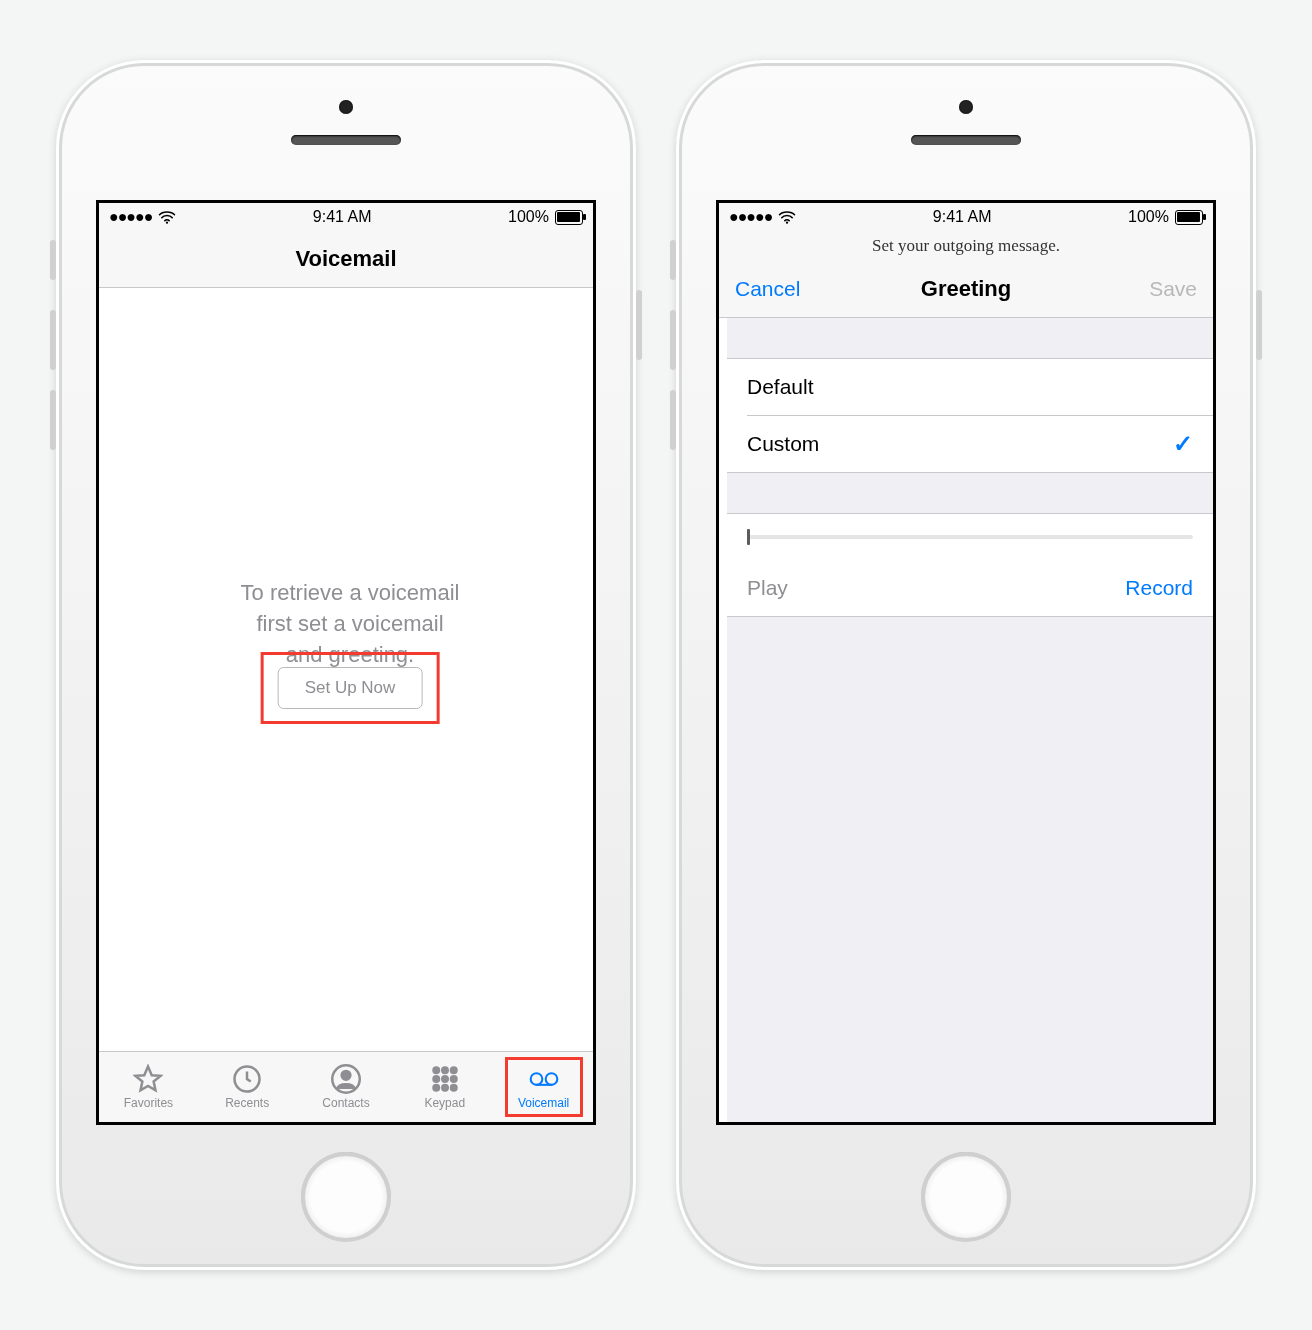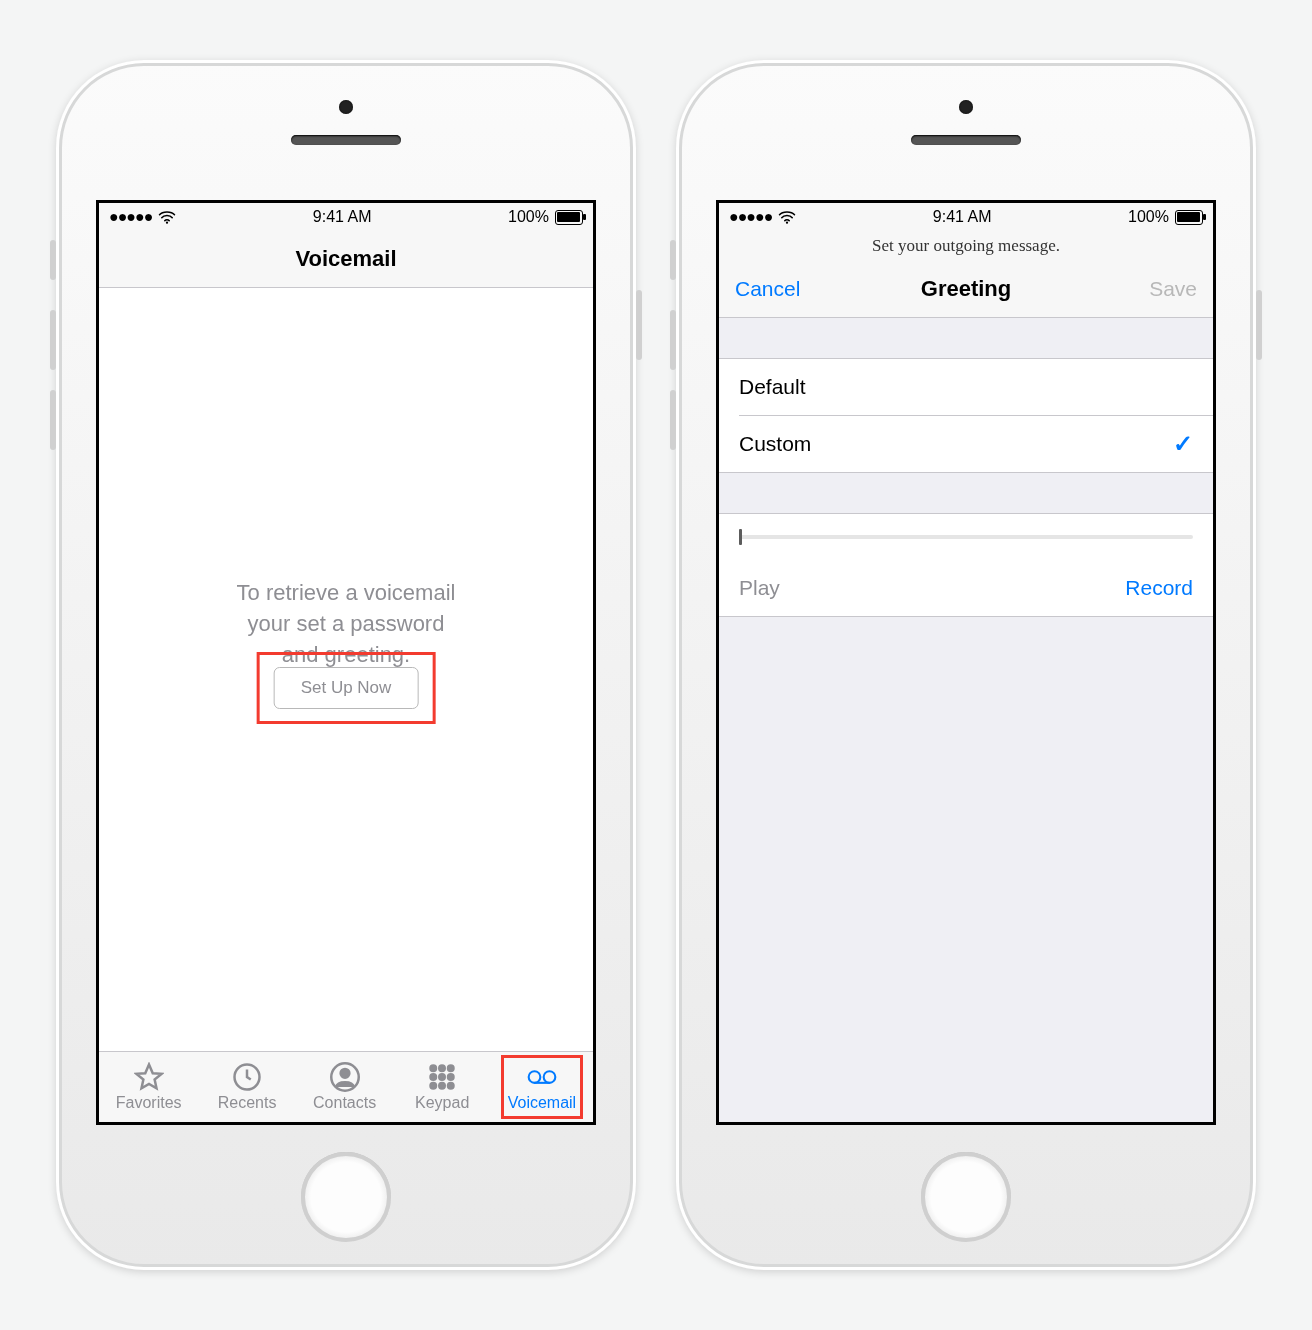--- a/index.html
+++ b/index.html
@@ -87,41 +87,41 @@
     position:absolute;top:0;bottom:0;display:flex;align-items:center;
     font-size:21px;font-weight:400;
   }
   .navbar .left{left:16px;color:var(--ios-link);}
   .navbar .right{right:16px;color:var(--ios-grey2);}
   .prompt-line{
     height:30px;flex:0 0 30px;background:var(--ios-bar-bg);
     display:flex;align-items:center;justify-content:center;
     font-size:17px;color:#333;font-family:Liberation Serif, serif;
   }
-  .content{flex:1 1 auto;position:relative;}
+  .content{flex:1 1 auto;position:relative;margin-left:8px;}
   
   .empty-msg{
     position:absolute;top:38%;left:0;right:0;text-align:center;
     color:var(--ios-grey);font-size:22px;line-height:1.4;padding:0 40px;
   }
   .setup-wrap{
     position:absolute;top:50%;left:50%;transform:translate(-50%,-18px);
     padding:12px 14px;border:3px solid var(--hl-red);
   }
   .setup-btn{
     display:inline-block;padding:10px 26px;
     border:1px solid var(--ios-grey2);border-radius:6px;
     color:var(--ios-grey);font-size:17px;background:#fff;
   }
   
   .tabbar{
     height:70px;flex:0 0 70px;background:var(--ios-bar-bg);
     border-top:1px solid var(--ios-sep);
     display:flex;align-items:center;justify-content:space-around;
-    font-size:16px;color:var(--ios-grey);
+    font-size:12px;color:var(--ios-grey);
   }
   .tab{display:flex;flex-direction:column;align-items:center;gap:2px;min-width:64px;padding:2px;}
   .tab svg{width:30px;height:30px;}
   .tab.active{color:var(--ios-link);}
   .tab.active svg{stroke:var(--ios-link);fill:var(--ios-link);}
   .tab.hl{outline:3px solid var(--hl-red);outline-offset:2px;}
   
   .content.listbg{background:var(--ios-list-bg);}
   .section-gap{height:40px;}
   .cell-group{background:#fff;border-top:1px solid var(--ios-sep);border-bottom:1px solid var(--ios-sep);}
@@ -180,21 +180,21 @@
       </span>
     </div>
 
     <div class="navbar">
       <span>Voicemail</span>
     </div>
 
     <div class="content">
       <div class="empty-msg">
         <div>To retrieve a voicemail</div>
-        <div>your set a password</div>
+        <div>first set a voicemail</div>
         <div>and greeting.</div>
       </div>
       <div class="setup-wrap">
         <span class="setup-btn">Set Up Now</span>
       </div>
     </div>
 
     <div class="tabbar">
       <div class="tab">
         <svg class="ico" viewBox="0 0 24 24">

